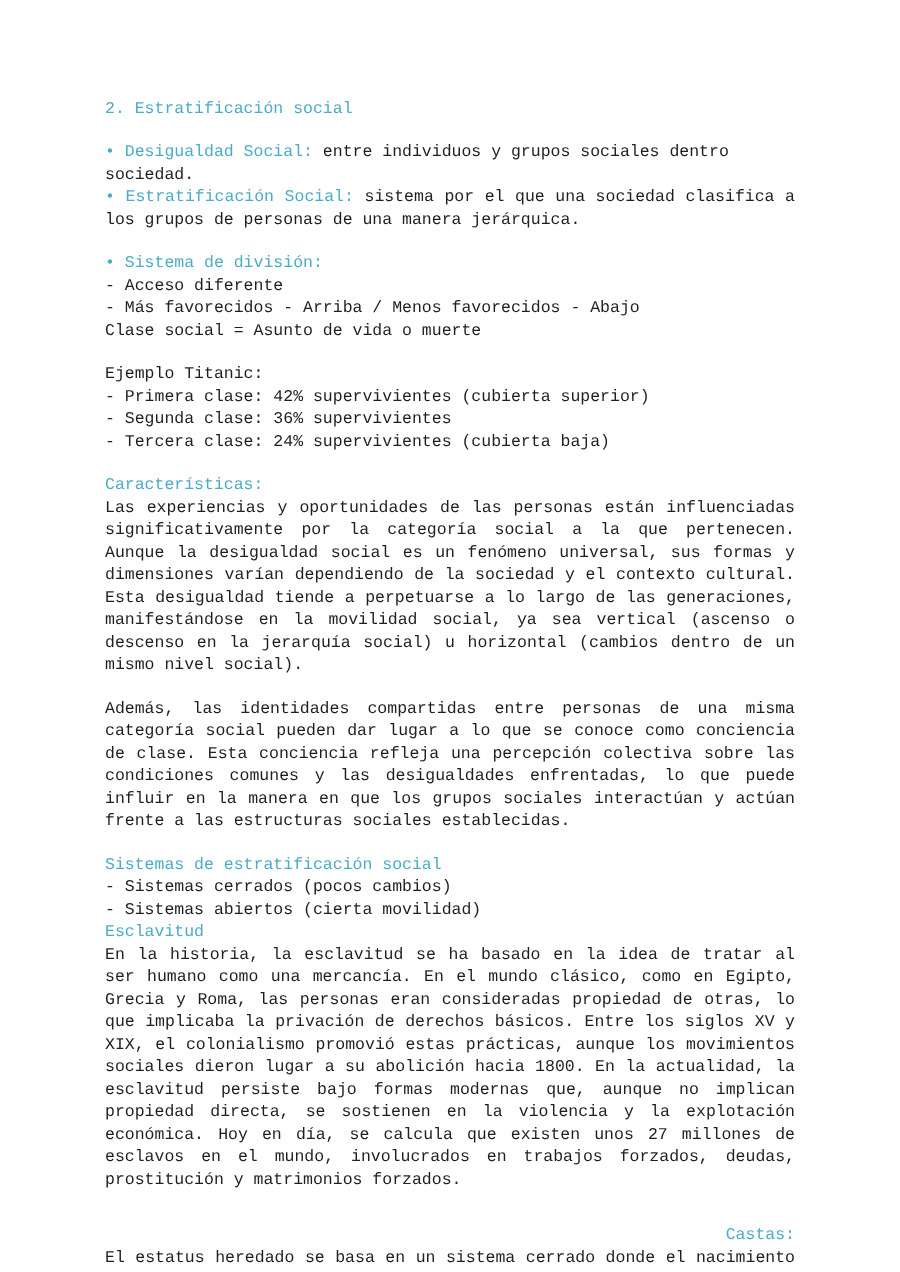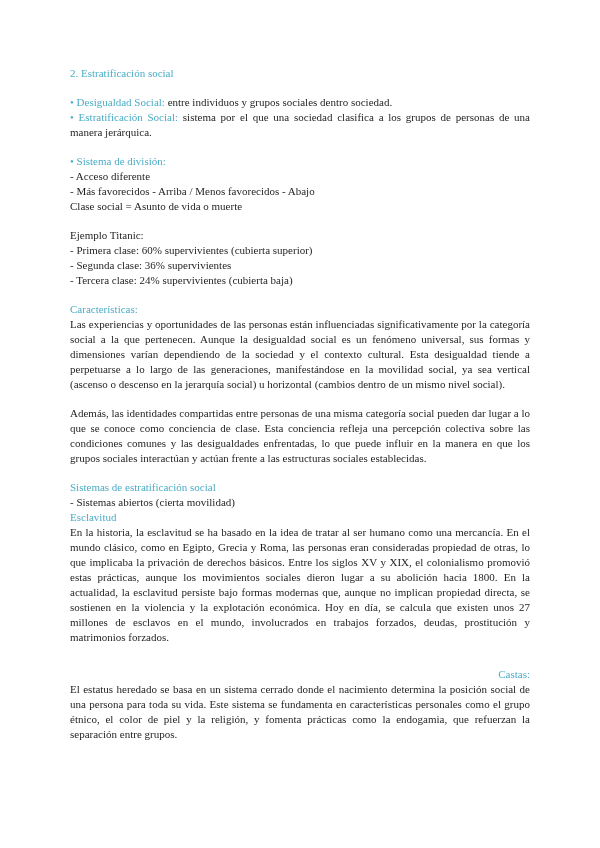--- a/index.html
+++ b/index.html
@@ -14,49 +14,50 @@
     font-size: 11px;
     line-height: 15px;
     color: var(--ink);
     overflow: hidden;
   }
   .line { margin: 0; }
   .teal { color: var(--accent); }
   .justify { text-align: justify; }
   .gap { margin-top: 14px; }
   .gap-lg { margin-top: 22px; text-align: right; }
-  p { margin: 0; }
+  p { margin: 0; font-family: Liberation Mono, monospace; }
 </style>
 </head>
 <body>
 
 <div class="page">
 
   <p class="line teal">2. Estratificación social</p>
 
   <p class="line gap"><span class="teal">• Desigualdad Social:</span><span> entre individuos y grupos sociales dentro sociedad.</span></p>
 
   <p class="line justify"><span class="teal">• Estratificación Social:</span><span> sistema por el que una sociedad clasifica a los grupos de personas de una manera jerárquica.</span></p>
 
   <p class="line teal gap">• Sistema de división:</p>
   <p class="line">- Acceso diferente</p>
   <p class="line">- Más favorecidos - Arriba / Menos favorecidos - Abajo</p>
 
   <p class="line">Clase social = Asunto de vida o muerte</p>
   <p class="line gap">Ejemplo Titanic:</p>
-  <p class="line">- Primera clase: 60% supervivientes (cubierta superior)</p>
+  <p class="line">- Primera clase: 42% supervivientes (cubierta superior)</p>
   <p class="line">- Segunda clase: 36% supervivientes</p>
   <p class="line">- Tercera clase: 24% supervivientes (cubierta baja)</p>
 
   <p class="line teal gap">Características:</p>
   <p class="line justify">Las experiencias y oportunidades de las personas están influenciadas significativamente por la categoría social a la que pertenecen. Aunque la desigualdad social es un fenómeno universal, sus formas y dimensiones varían dependiendo de la sociedad y el contexto cultural. Esta desigualdad tiende a perpetuarse a lo largo de las generaciones, manifestándose en la movilidad social, ya sea vertical (ascenso o descenso en la jerarquía social) u horizontal (cambios dentro de un mismo nivel social).</p>
 
   <p class="line justify gap">Además, las identidades compartidas entre personas de una misma categoría social pueden dar lugar a lo que se conoce como conciencia de clase. Esta conciencia refleja una percepción colectiva sobre las condiciones comunes y las desigualdades enfrentadas, lo que puede influir en la manera en que los grupos sociales interactúan y actúan frente a las estructuras sociales establecidas.</p>
 
   <p class="line teal gap">Sistemas de estratificación social</p>
+  <p class="line">- Sistemas cerrados (pocos cambios)</p>
   <p class="line">- Sistemas abiertos (cierta movilidad)</p>
 
   <p class="line teal">Esclavitud</p>
   <p class="line justify">En la historia, la esclavitud se ha basado en la idea de tratar al ser humano como una mercancía. En el mundo clásico, como en Egipto, Grecia y Roma, las personas eran consideradas propiedad de otras, lo que implicaba la privación de derechos básicos. Entre los siglos XV y XIX, el colonialismo promovió estas prácticas, aunque los movimientos sociales dieron lugar a su abolición hacia 1800. En la actualidad, la esclavitud persiste bajo formas modernas que, aunque no implican propiedad directa, se sostienen en la violencia y la explotación económica. Hoy en día, se calcula que existen unos 27 millones de esclavos en el mundo, involucrados en trabajos forzados, deudas, prostitución y matrimonios forzados.</p>
 
   <p class="line teal gap-lg">Castas:</p>
   <p class="line justify">El estatus heredado se basa en un sistema cerrado donde el nacimiento determina la posición social de una persona para toda su vida. Este sistema se fundamenta en características personales como el grupo étnico, el color de piel y la religión, y fomenta prácticas como la endogamia, que refuerzan la separación entre grupos.</p>
 
 </div>
 

